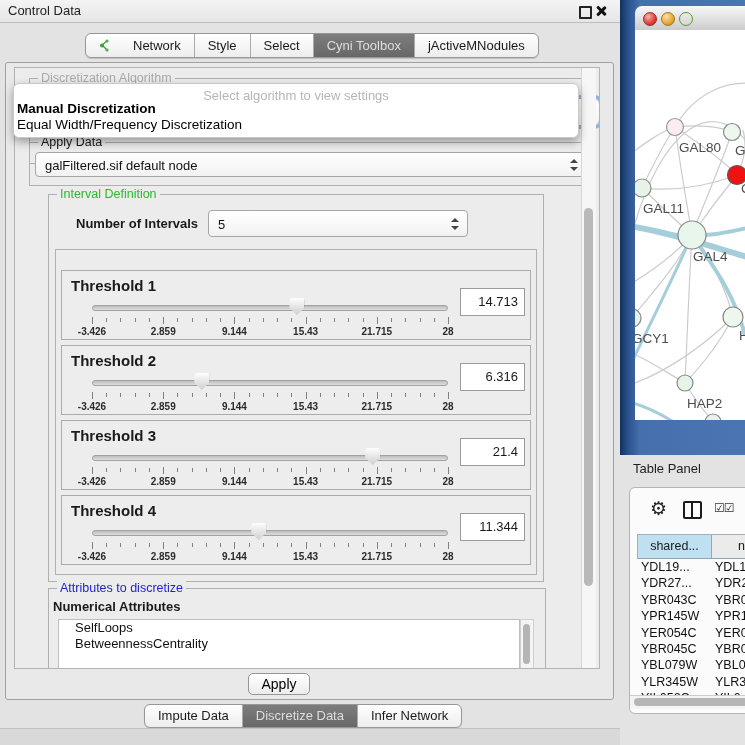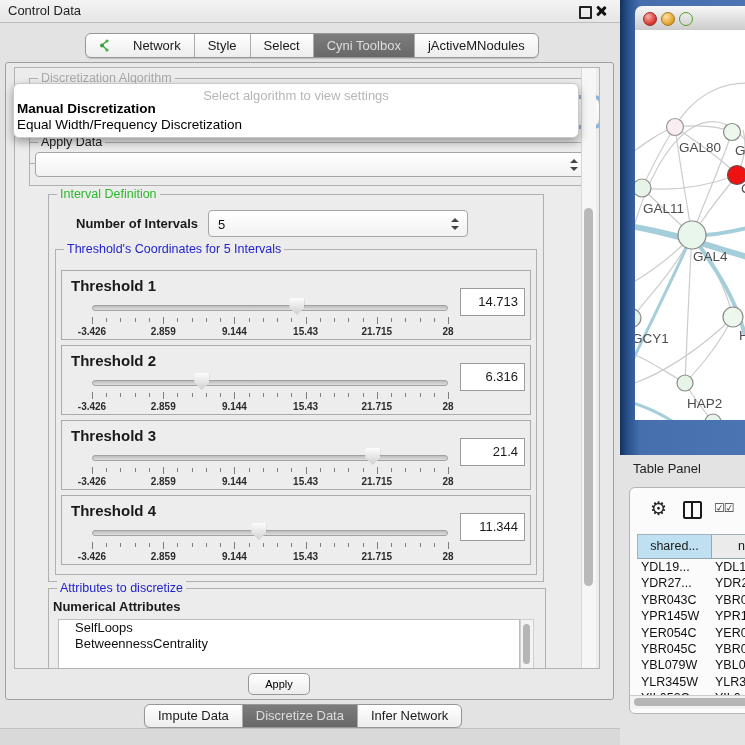--- a/index.html
+++ b/index.html
@@ -57,21 +57,21 @@
   .tlabel{position:absolute;transform:translateX(-50%);font-size:10px;font-weight:bold;color:#2b2b2b;white-space:nowrap;}
   .th-value{position:absolute;right:5px;top:17px;width:57px;height:26px;background:#fff;border:1px solid #9b9b9b;
             font-size:13px;text-align:right;line-height:26px;padding-right:6px;box-sizing:content-box;}
   
   .attr-list{position:absolute;left:9px;top:30px;width:460px;height:50px;background:#fff;border:1px solid #bdbdbd;overflow:hidden;}
   .attr-item{height:16px;line-height:16px;font-size:13px;padding-left:16px;color:#111;}
   .list-scroll{position:absolute;left:471px;top:30px;width:12px;height:50px;background:#f4f4f4;border:1px solid #cfcfcf;}
   .list-scroll .thumb{position:absolute;left:1.5px;top:4px;width:7px;height:40px;background:#b5b5b5;border-radius:4px;}
   .apply-row{position:absolute;left:0;bottom:0;width:100%;height:30px;}
   .btn{position:absolute;background:linear-gradient(#ffffff,#ececec);border:1px solid #979797;border-radius:5px;
-       font-size:11px;text-align:center;}
+       font-size:14px;text-align:center;}
   
   .popup{position:absolute;left:13px;top:83px;width:564px;height:53px;background:#fff;border:1px solid #c9c9c9;
          border-radius:6px;box-shadow:0 4px 10px rgba(0,0,0,.35);z-index:50;}
   .popup .ph{position:absolute;left:0;right:0;top:4px;text-align:center;font-size:13px;color:#b6b6b6;}
   .popup .opt{position:absolute;left:2px;right:2px;height:16px;line-height:16px;font-size:13.5px;color:#000;padding-left:1px;}
   .popup .opt.sel{font-weight:bold;}
   .faded-legend{color:#a9a9a9 !important;}
   
   .desktop{position:absolute;left:620px;top:0;width:125px;height:455px;
            background:linear-gradient(90deg,#14315e 0,#29518c 8px,#466fae 20px,#4a74b2 100%);}
@@ -144,33 +144,33 @@
         <span class="legend faded-legend">Discretization Algorithm</span>
       </div>
       <div class="combo focus-ring" style="left:13px;top:30px;width:570px;height:26px;border-radius:6px;">
         <span class="stepper"></span>
       </div>
 
       <div class="group" style="left:14px;top:74px;width:552px;height:42px;">
         <span class="legend" style="color:#1a1a1a;">Apply Data</span>
       </div>
       <div class="combo" style="left:20px;top:84px;width:550px;height:23px;">
+        <span class="val">galFiltered.sif default node</span>
         <span class="stepper"></span>
       </div>
 
       <div class="group" style="left:33px;top:126px;width:494px;height:386px;">
         <span class="legend" style="color:#2eb82e;">Interval Definition</span>
         <span class="bold" style="position:absolute;left:27px;top:21px;font-size:13px;">Number of Intervals</span>
         <div class="combo" style="left:159px;top:15px;width:258px;height:25px;">
           <span class="val">5</span>
           <span class="stepper"></span>
         </div>
 
         <div class="group" style="left:6px;top:54px;width:480px;height:324px;background:#ececec;">
-          <span class="legend" style="color:#2323cc;">Threshold's Coordinates for 5 Intervals</span>
           <div id="threshold-rows" style="position:absolute;left:0;top:20px;right:0;">
               <div class="th-row">
                 <div class="th-title">Threshold 1</div>
                 <div class="slider-zone">
                   <div class="track"></div>
                   <div class="thumb-sl" style="left: 57.7197%;"></div>
                   <div class="ticks">
                     <span class="tick major" style="left: 0%;"></span>
                     <span class="tick minor" style="left: 4%;"></span>
                     <span class="tick minor" style="left: 8%;"></span>

